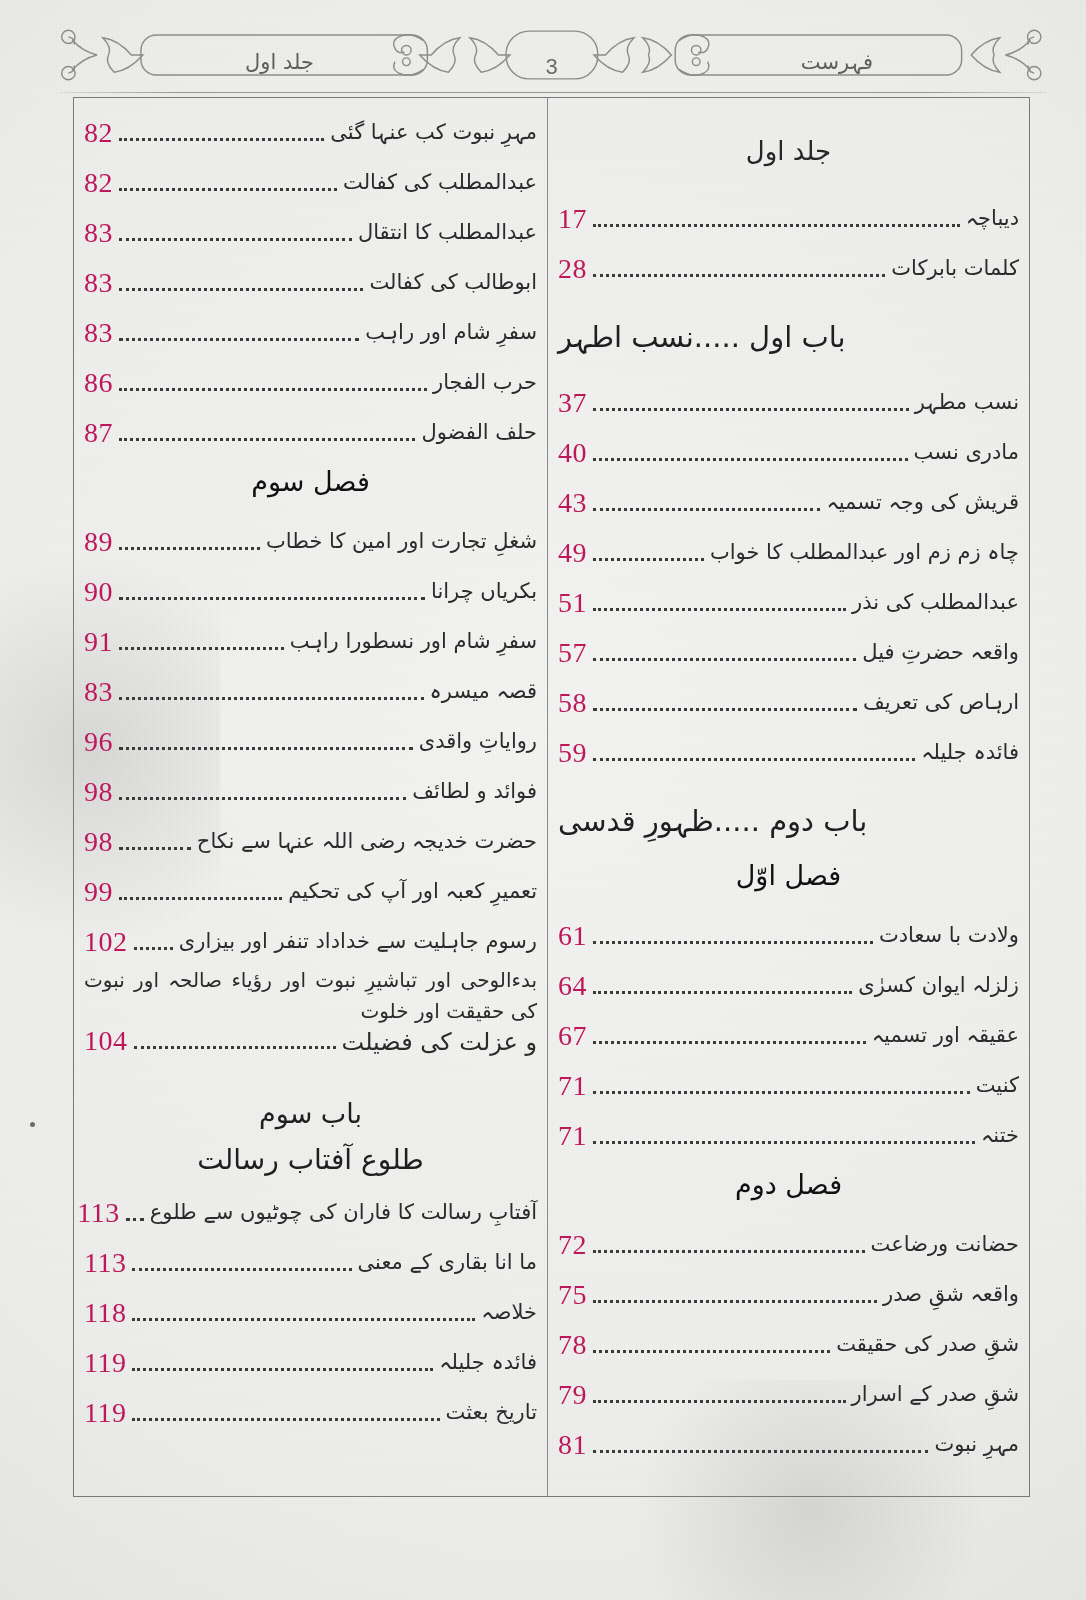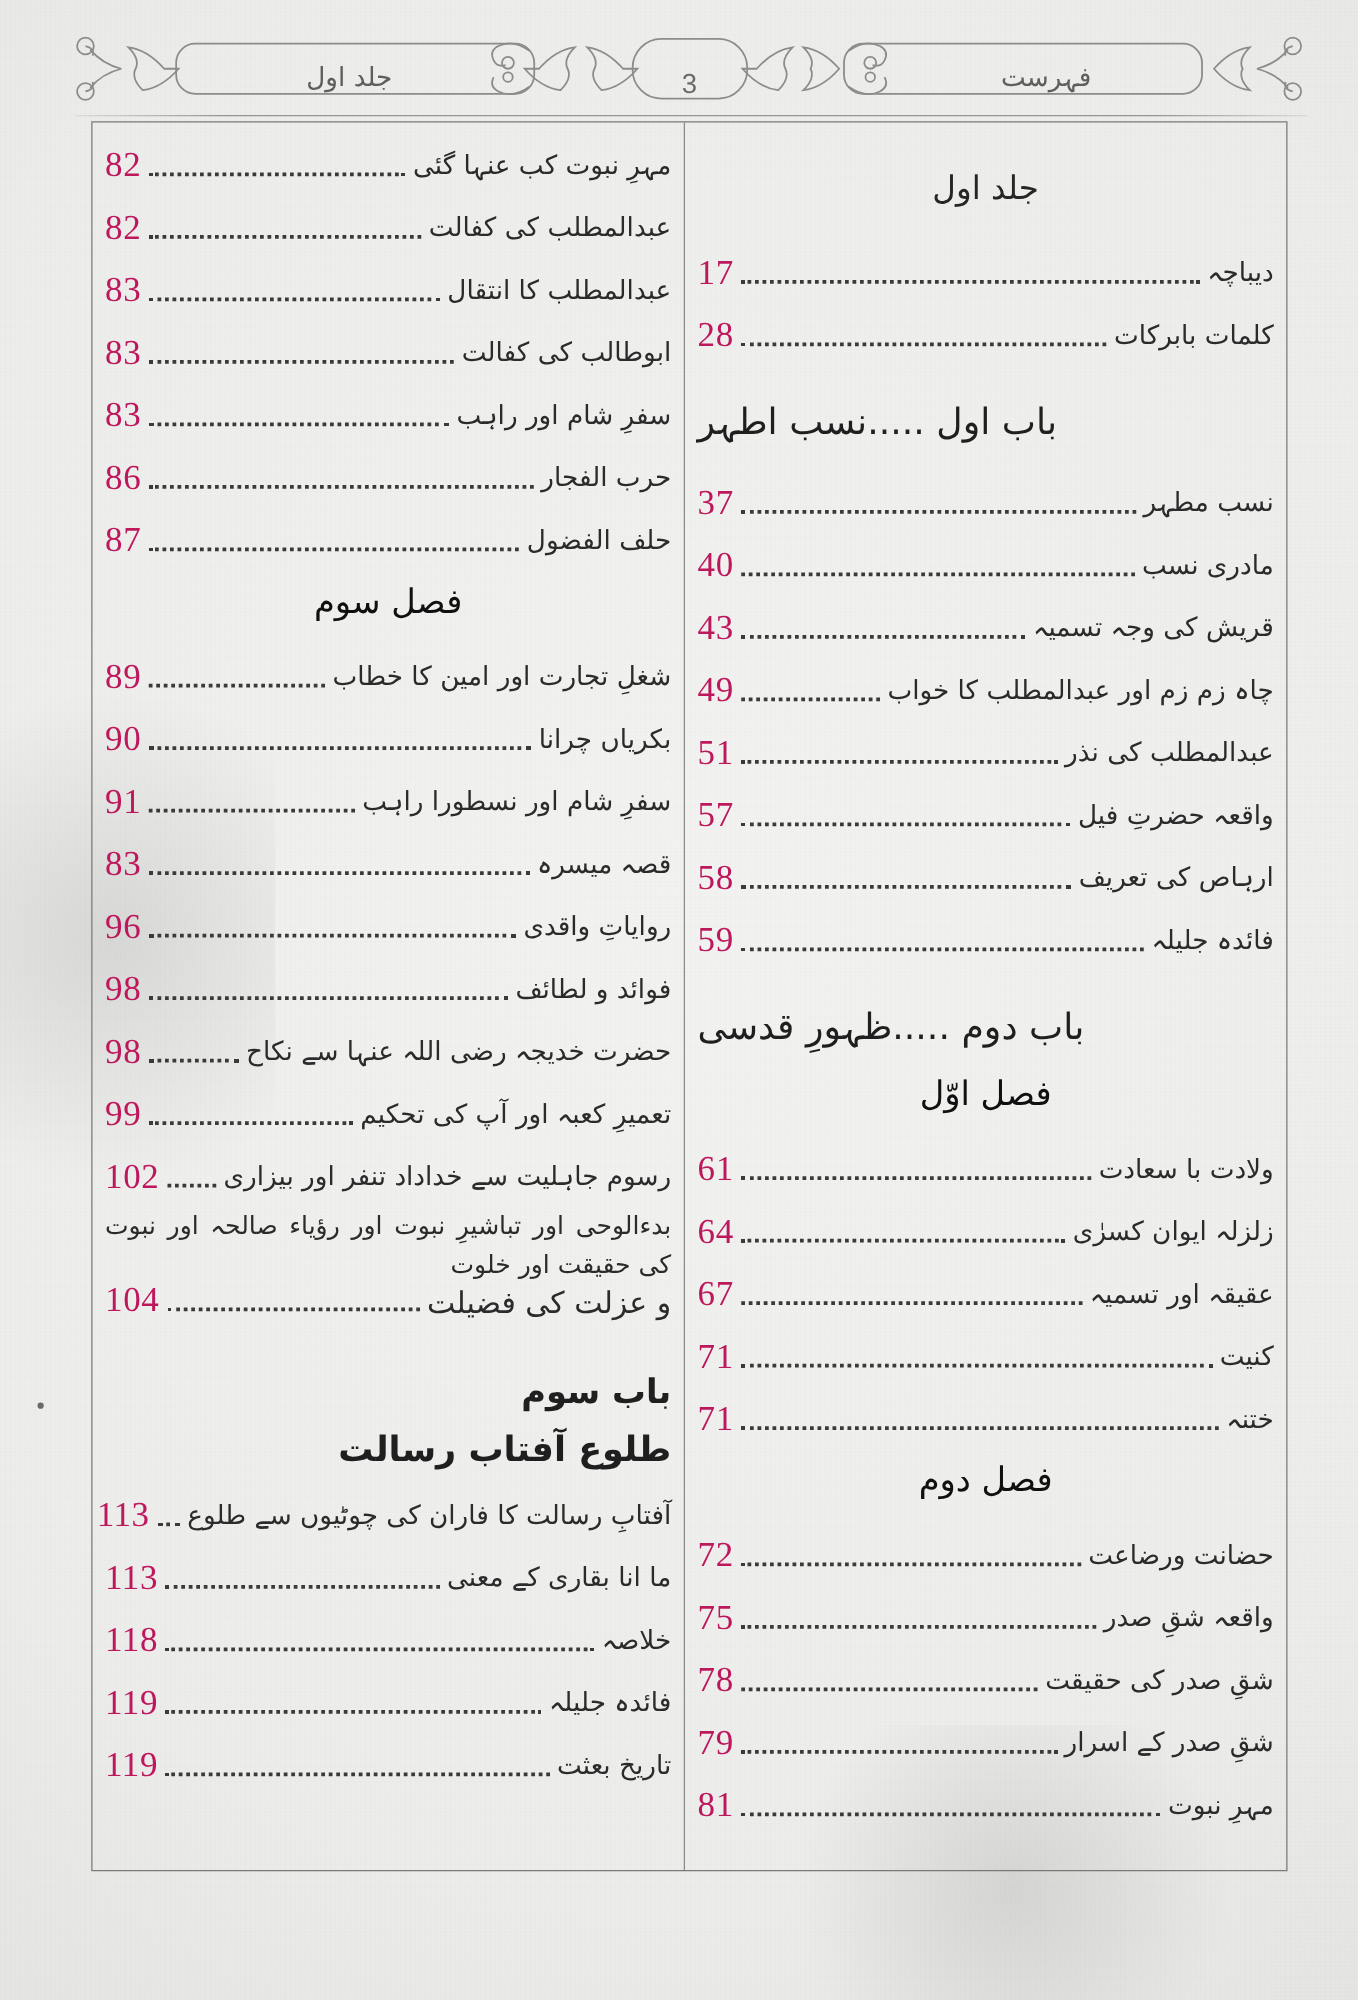--- a/index.html
+++ b/index.html
@@ -134,21 +134,21 @@
   .h-bab{
     text-align:left;font-size:29px;color:#1f1f1f;
     margin:34px 0 22px 0;
     font-family:"DejaVu Sans","Liberation Sans",sans-serif;
   }
   .h-fasl{
     text-align:center;font-size:27px;color:#101010;font-weight:normal;
     margin:16px 0 18px 0;
     font-family:"DejaVu Sans","Liberation Sans",sans-serif;
   }
-  .h-bab-stack{ margin:40px 0 10px 0;font-weight:bold;}
+  .h-bab-stack{ text-align:center;margin:40px 0 10px 0;}
   .h-bab-stack .l1{font-size:27px;color:#1f1f1f;margin-bottom:14px;}
   .h-bab-stack .l2{font-size:28px;color:#1f1f1f;}
   .dot-mark{
     position:absolute;left:30px;top:1122px;width:5px;height:5px;border-radius:50%;
     background:#4a4a4a;opacity:.8;
   }
 </style>
 </head>
 <body>
 

